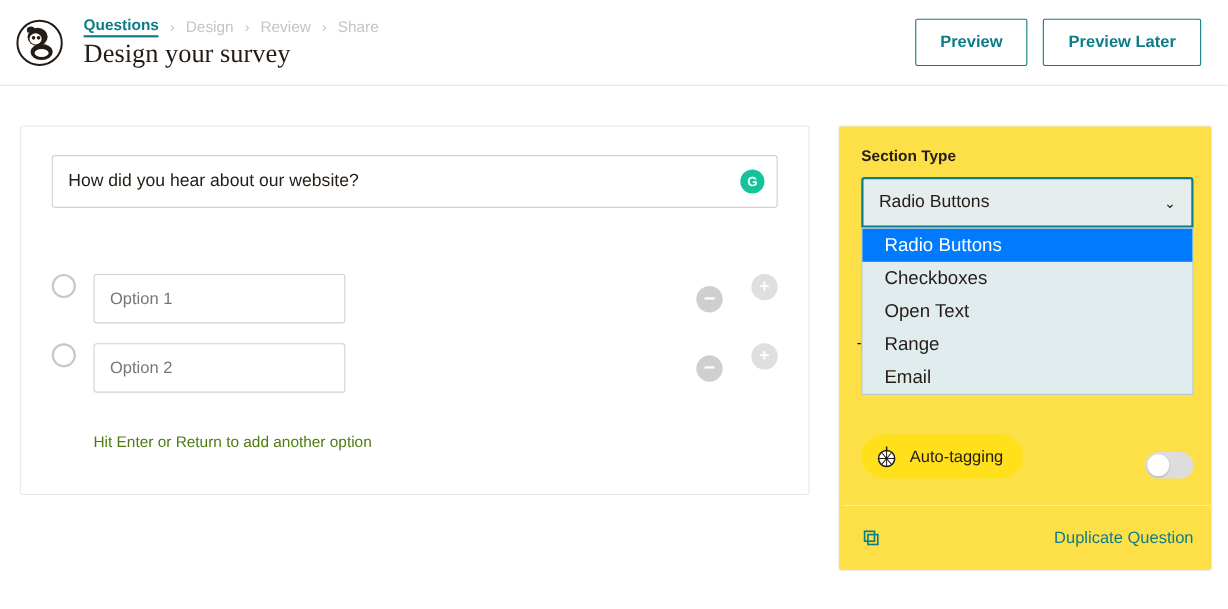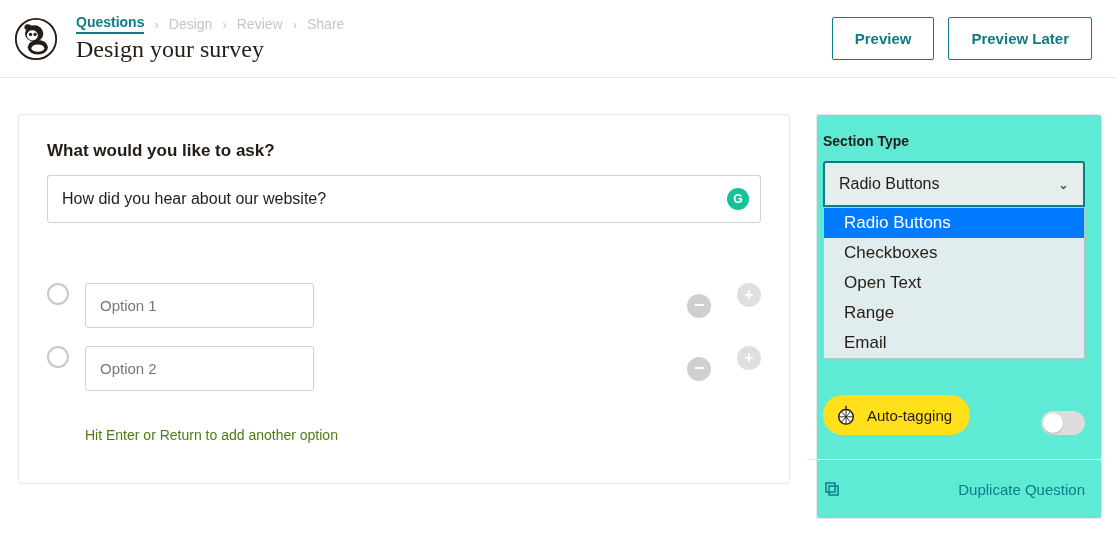--- a/index.html
+++ b/index.html
@@ -27,21 +27,21 @@
 .grammarly { position: absolute; right: 12px; top: 50%; transform: translateY(-50%); width: 22px; height: 22px; border-radius: 50%; background: #15c39a; display: flex; align-items: center; justify-content: center; color: #fff; font-size: 12px; font-weight: 700; }
 
 .option-row { display: flex; gap: 16px; margin-bottom: 18px; }
 .radio-circle { width: 22px; height: 22px; border: 2px solid #c8c8c8; border-radius: 50%; flex-shrink: 0; }
 .option-input { flex: 1; padding: 13px 14px; font-size: 15px; border: 1px solid #d1d1d1; border-radius: 3px; color: #777; position: relative; }
 .option-wrap { flex: 1; position: relative; }
 .minus-btn { position: absolute; right: 10px; top: 50%; transform: translateY(-50%); width: 24px; height: 24px; border-radius: 50%; background: #cfcfcf; color: #fff; display: flex; align-items: center; justify-content: center; font-size: 18px; font-weight: 700; cursor: pointer; border: none; }
 .plus-btn { width: 24px; height: 24px; border-radius: 50%; background: #dfdfdf; color: #fff; display: flex; align-items: center; justify-content: center; font-size: 16px; font-weight: 700; cursor: pointer; border: none; flex-shrink: 0; }
 .hint { color: #4d7c0f; font-size: 14px; margin-left: 38px; margin-top: 36px; }
 
-.side-panel { width: 286px; background: #5eead4; border: 1px solid #e8e8e8; border-radius: 3px; padding: 18px 16px 0 6px; position: relative; }
+.side-panel { width: 340px; background: #fde047; border: 1px solid #e8e8e8; border-radius: 3px; padding: 18px 16px 0 20px; position: relative; }
 .section-label { font-size: 14px; font-weight: 600; color: #241c15; margin-bottom: 12px; }
 .dropdown { position: relative; }
 .dropdown-selected { width: 100%; padding: 12px 14px; font-size: 16px; color: #241c15; background: #e5eded; border: 2px solid #0e7c86; border-radius: 3px 3px 0 0; display: flex; justify-content: space-between; align-items: center; cursor: pointer; }
 .chevron { font-size: 13px; }
 .dropdown-list { position: absolute; top: 100%; left: 0; right: 0; background: #e1ecee; border: 1px solid #b5c8c8; z-index: 10; }
 .dropdown-item { padding: 5px 20px; font-size: 17px; color: #241c15; cursor: pointer; }
 .dropdown-item.selected { background: #007aff; color: #fff; }
 .toggle-label { font-size: 16px; color: #241c15; }
 .toggle { width: 44px; height: 24px; background: #ddd; border-radius: 12px; position: relative; cursor: pointer; }
 .toggle::after { content: ""; position: absolute; width: 20px; height: 20px; background: #fff; border-radius: 50%; top: 2px; left: 2px; box-shadow: 0 1px 2px rgba(0,0,0,.2); }
@@ -85,21 +85,20 @@
   </div>
   <div class="header-buttons">
     <button class="btn btn-outline">Preview</button>
     <button class="btn btn-outline">Preview Later</button>
   </div>
 </div>
 
 <div class="content">
 
   <div class="main-panel">
-    <div class="question-label">What would you like to ask?</div>
     <div class="question-row">
       <input class="question-input" value="How did you hear about our website?" style="">
       <div class="grammarly">G</div>
     </div>
 
     <div class="option-row">
       <div class="radio-circle"></div>
       <div class="option-wrap">
         <input class="option-input" value="Option 1" style="">
         <button class="minus-btn">−</button>

